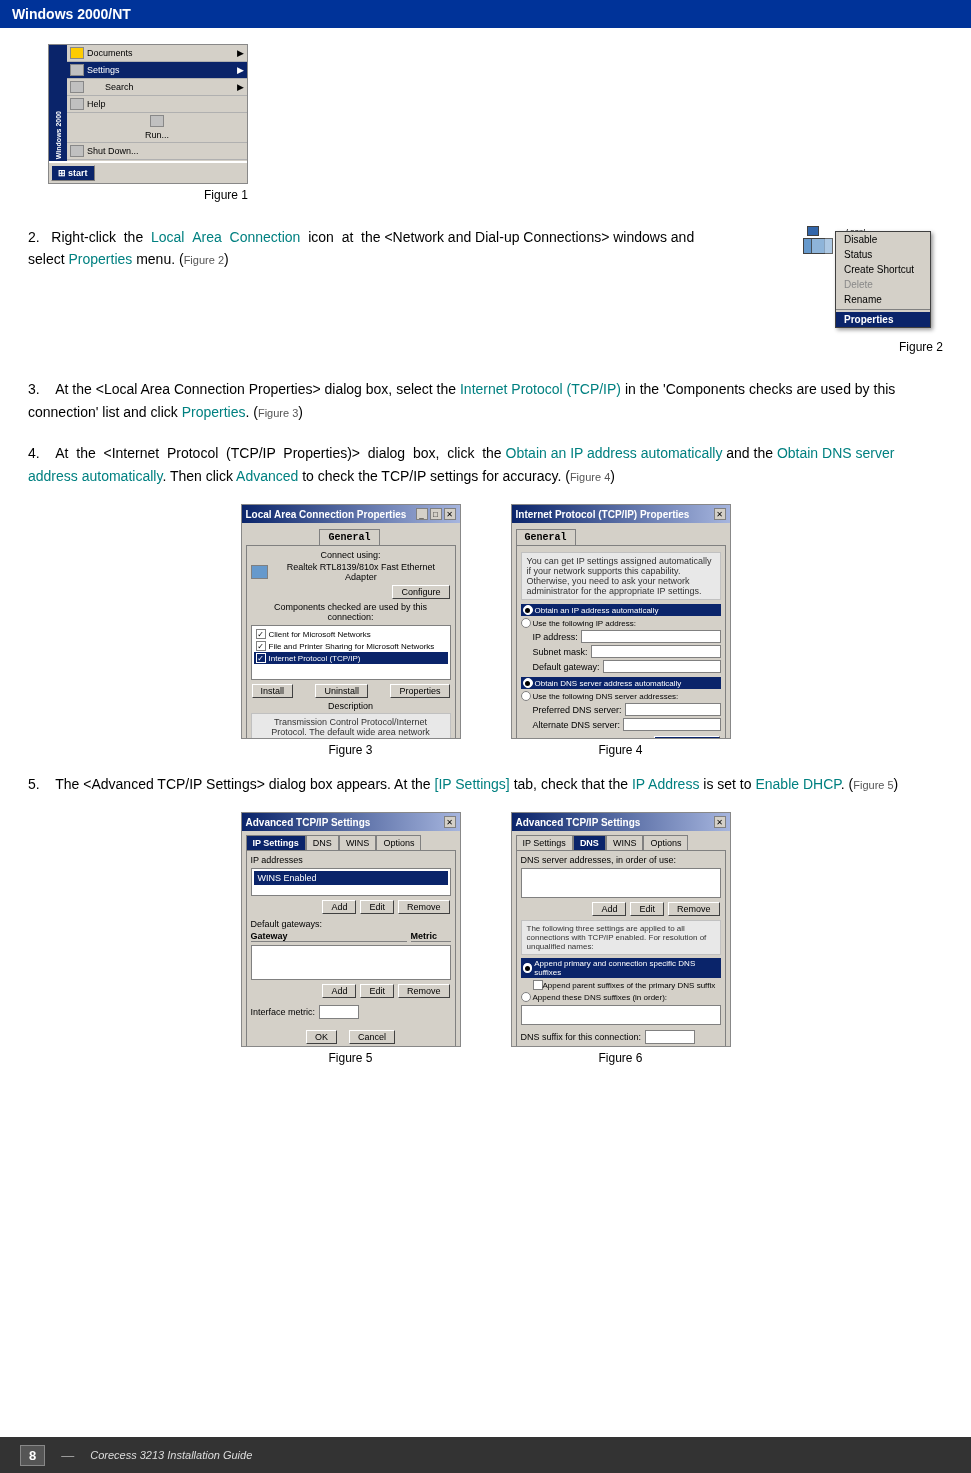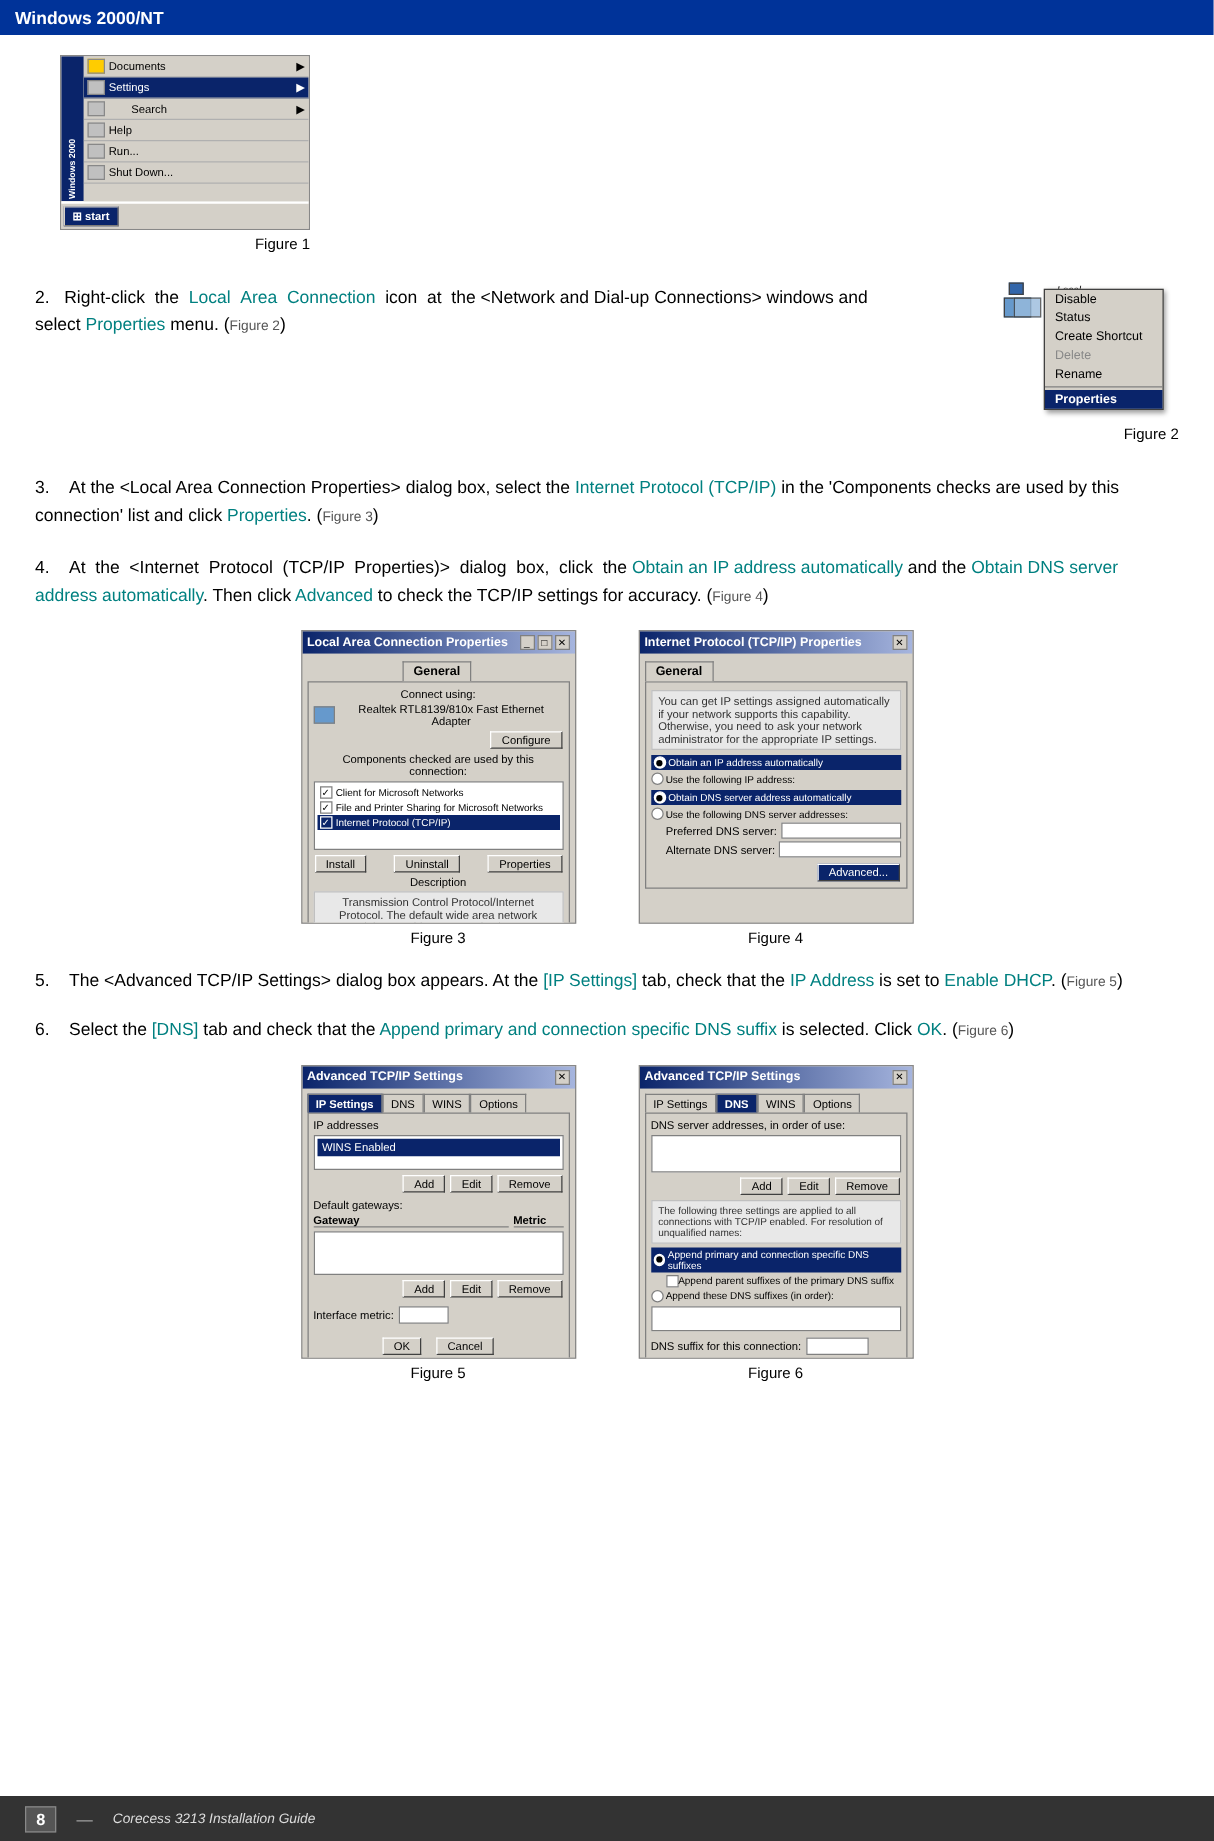--- a/index.html
+++ b/index.html
@@ -114,20 +114,21 @@
 
     
     .win-tab {
       display: inline-block;
       background: #d4d0c8;
       border: 1px solid #808080;
       border-bottom: none;
       padding: 2px 8px;
       font-size: 10px;
       margin-right: 2px;
+      font-family: Liberation Mono, monospace;
     }
 
     .win-tab.active {
       background: #d4d0c8;
       font-weight: bold;
     }
 
     .win-panel {
       background: #d4d0c8;
       border: 1px solid #808080;
@@ -349,21 +350,21 @@
                 </div>
                 <div style="font-size:9px; padding:2px 3px; border-bottom:1px solid #b0b0b0; display:flex; align-items:center; gap:21px;">
                   <div style="width:14px; height:12px; background:#c0c0c0; border:1px solid #888;"></div>
                   <span>Search</span>
                   <span style="margin-left:auto;">▶</span>
                 </div>
                 <div style="font-size:9px; padding:2px 3px; border-bottom:1px solid #b0b0b0; display:flex; align-items:center; gap:3px;">
                   <div style="width:14px; height:12px; background:#c0c0c0; border:1px solid #888;"></div>
                   <span>Help</span>
                 </div>
-                <div style="font-size:9px; padding:2px 3px; border-bottom:1px solid #b0b0b0; display:flex; align-items:center; gap:3px;">
+                <div style="font-size:9px; padding:2px 3px; border-bottom:1px solid #b0b0b0; display:flex; align-items:center; gap:3px;flex-direction:column;">
                   <div style="width:14px; height:12px; background:#c0c0c0; border:1px solid #888;"></div>
                   <span>Run...</span>
                 </div>
                 <div style="font-size:9px; padding:2px 3px; border-bottom:1px solid #b0b0b0; display:flex; align-items:center; gap:3px;">
                   <div style="width:14px; height:12px; background:#c0c0c0; border:1px solid #888;"></div>
                   <span>Shut Down...</span>
                 </div>
 
               </div>
             </div>
@@ -496,20 +497,34 @@
             <div class="description-box" style="margin-bottom:4px;">You can get IP settings assigned automatically if your network supports this capability. Otherwise, you need to ask your network administrator for the appropriate IP settings.</div>
 
             <div class="radio-row highlighted">
               <div class="fake-radio selected"></div>
               <span style="font-size:8px;">Obtain an IP address automatically</span>
             </div>
             <div class="radio-row">
               <div class="fake-radio"></div>
               <span style="font-size:8px;">Use the following IP address:</span>
             </div>
+            <div style="padding-left:12px;">
+              <div class="prop-row">
+                  <span class="fake-label">IP address:</span>
+                  <div class="prop-input"></div>
+                </div>
+              <div class="prop-row">
+                  <span class="fake-label">Subnet mask:</span>
+                  <div class="prop-input"></div>
+                </div>
+              <div class="prop-row">
+                  <span class="fake-label">Default gateway:</span>
+                  <div class="prop-input"></div>
+                </div>
+            </div>
 
             <div class="radio-row highlighted" style="margin-top:4px;">
               <div class="fake-radio selected"></div>
               <span style="font-size:8px;">Obtain DNS server address automatically</span>
             </div>
             <div class="radio-row">
               <div class="fake-radio"></div>
               <span style="font-size:8px;">Use the following DNS server addresses:</span>
             </div>
             <div style="padding-left:12px;">
@@ -533,26 +548,20 @@
     </div>
   </div>
 
   <div class="step-full" style="margin-top:10px; margin-bottom:16px;">
     <p>
       <span>5.</span>
       &nbsp;&nbsp;&nbsp;The &lt;Advanced TCP/IP Settings&gt; dialog box appears. At the <span class="teal">[IP Settings]</span> tab, check that the <span class="teal">IP Address</span> is set to <span class="teal">Enable DHCP</span>. (<span class="inline-fig">Figure 5</span>)
     </p>
   </div>
 
-  <div class="step-full" style="margin-bottom:14px;">
-    <p>
-      <span>6.</span>
-      &nbsp;&nbsp;&nbsp;Select the <span class="teal">[DNS]</span> tab and check that the <span class="teal">Append primary and connection specific DNS suffix</span> is selected. Click <span class="teal">OK</span>. (<span class="inline-fig">Figure 6</span>)
-    </p>
-  </div>
 
   <div class="figures-row">
 
     <div class="fig-block">
       <div class="fake-screen" style="width:220px; height:235px;">
         <div class="win-titlebar">
           <span class="win-titlebar-text">Advanced TCP/IP Settings</span>
           <div class="win-titlebar-btns">
             <div class="win-titlebar-btn">✕</div>
           </div>

